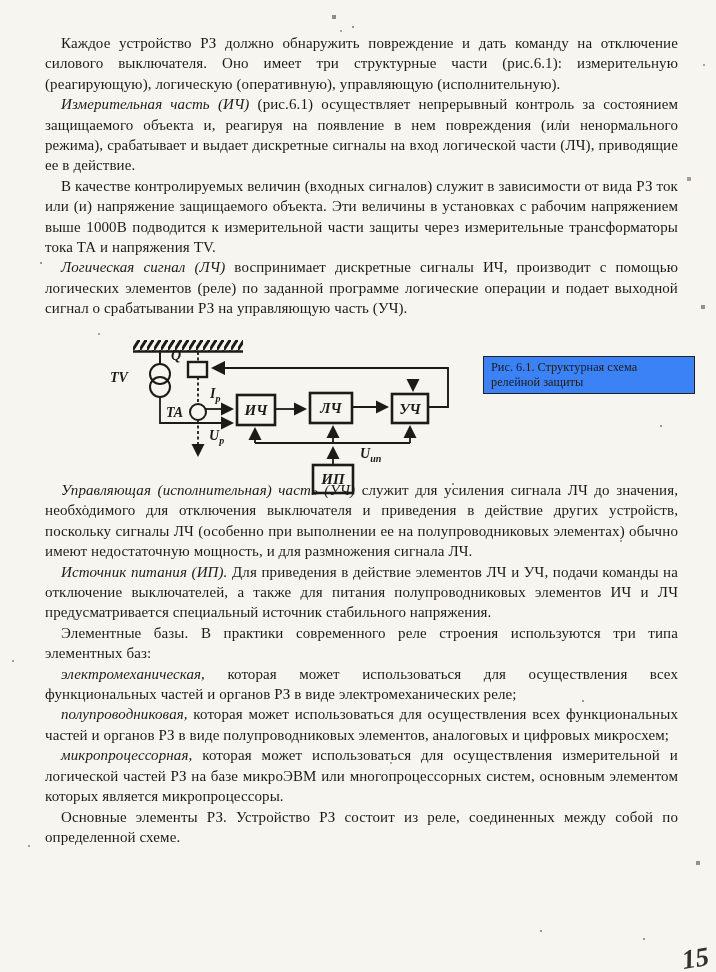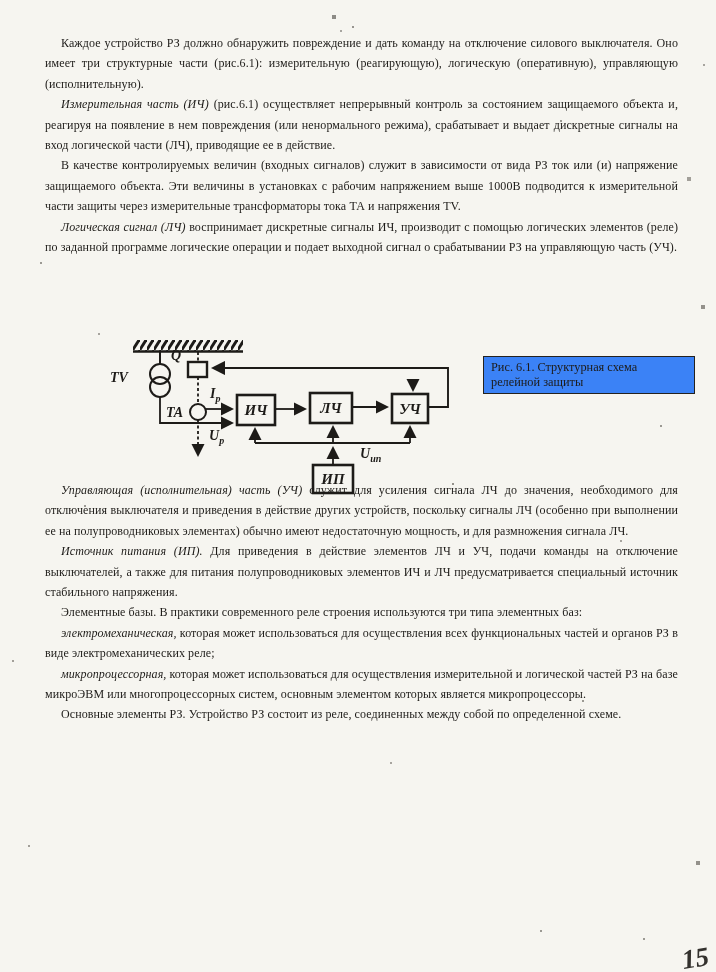--- a/index.html
+++ b/index.html
@@ -6,21 +6,21 @@
   body{width:716px;height:972px;overflow:hidden;background:#e8e7e2;}
   .page{
     position:relative;width:716px;height:972px;overflow:hidden;
     background:#f6f5f0;
     font-family:"Liberation Serif","DejaVu Serif",serif;
     color:#1d1b18;
   }
   
   .textblock{
     position:absolute;left:45px;width:633px;
-    font-size:12px;line-height:20.4px;text-align:justify;
+    font-size:15px;line-height:20.4px;text-align:justify;
     letter-spacing:.1px;
   }
   .tb1{top:33px;}
   .tb2{top:480px;}
   .textblock p{margin:0;text-indent:16px;}
   .lead-italic{font-style:italic;}
   .lead-bold{font-weight:normal;}
   
   .diagram{position:absolute;left:0;top:338px;width:716px;height:170px;}
   .caption-box{
@@ -130,18 +130,19 @@
     <text x="360" y="120"><tspan class="sym-label">U</tspan><tspan class="sub" dy="4">ип</tspan></text>
   </svg>
 
   <div class="caption-box">Рис. 6.1. Структурная схема релейной защиты</div>
 
   <div class="textblock tb2">
     <p><span class="lead-italic">Управляющая (исполнительная) часть (УЧ)</span><span> служит для усиления сигнала ЛЧ до значения, необходимого для отключения выключателя и приведения в действие других устройств, поскольку сигналы ЛЧ (особенно при выполнении ее на полупроводниковых элементах) обычно имеют недостаточную мощность, и для размножения сигнала ЛЧ.</span></p>
     <p><span class="lead-italic">Источник питания (ИП).</span><span> Для приведения в действие элементов ЛЧ и УЧ, подачи команды на отключение выключателей, а также для питания полупроводниковых элементов ИЧ и ЛЧ предусматривается специальный источник стабильного напряжения.</span></p>
     <p><span class="lead-bold">Элементные базы.</span><span> В практики современного реле строения используются три типа элементных баз:</span></p>
     <p><span class="lead-italic">электромеханическая,</span><span> которая может использоваться для осуществления всех функциональных частей и органов РЗ в виде электромеханических реле;</span></p>
+    <p><span class="lead-italic">полупроводниковая,</span><span>  которая может использоваться для осуществления всех функциональных частей и органов РЗ в виде полупроводниковых элементов, аналоговых и цифровых микросхем;</span></p>
     <p><span class="lead-italic">микропроцессорная,</span><span>  которая может использоваться для осуществления измерительной и логической частей РЗ на базе микроЭВМ или многопроцессорных систем, основным элементом которых является микропроцессоры.</span></p>
     <p><span class="lead-bold">Основные элементы РЗ.</span><span> Устройство РЗ состоит из реле, соединенных между собой по определенной схеме.</span></p>
   </div>
 
   <div class="page-number">15</div>
 </div>
 
 </body></html>

